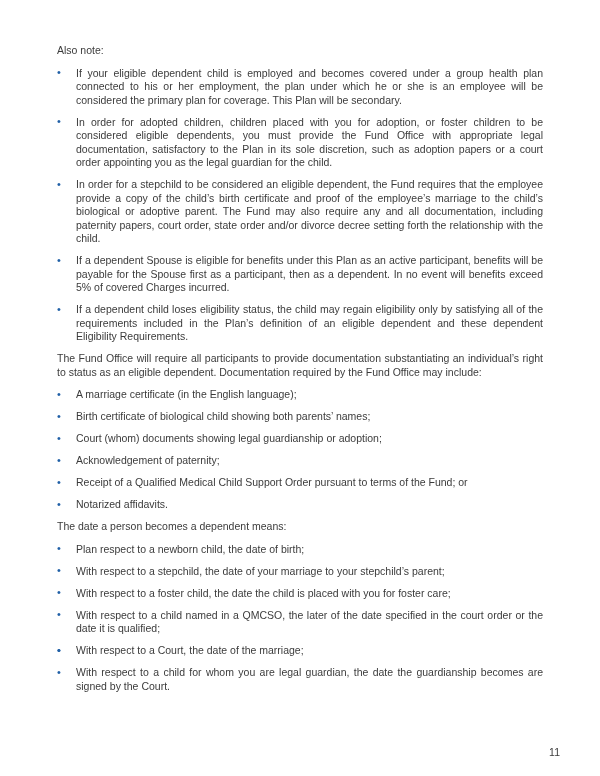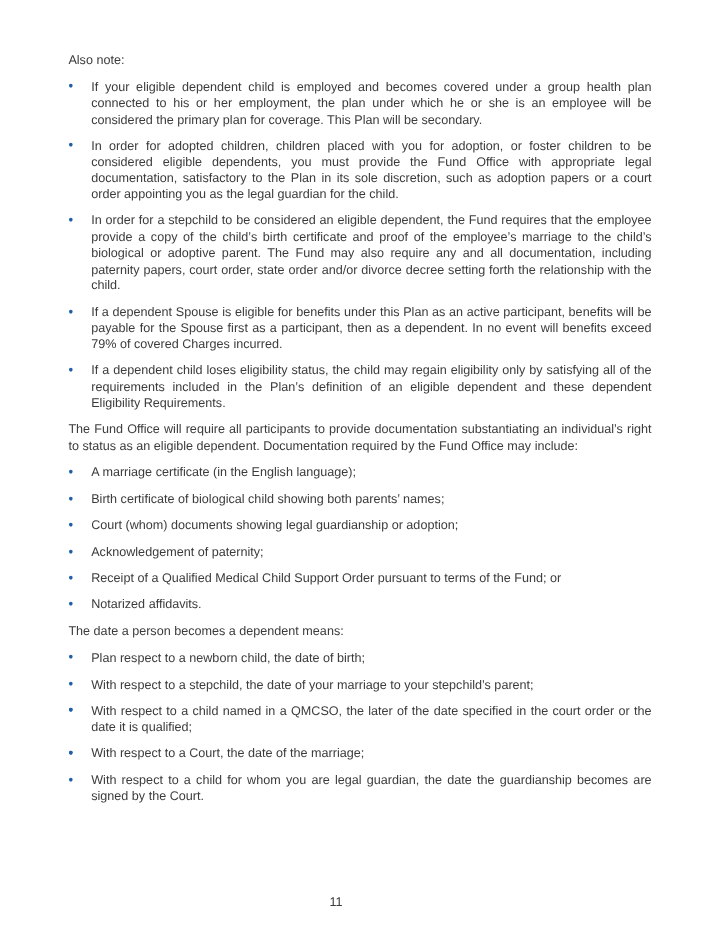--- a/index.html
+++ b/index.html
@@ -46,21 +46,21 @@
     left: 0;
     top: -0.5px;
     color: var(--bullet);
     font-size: 11px;
   }
   .page-number {
     position: absolute;
     bottom: 17px;
     left: 0;
     width: 100%;
-    text-align: center;
+    text-align: right;
     color: var(--text);
     margin-top: 36px;
   }
 </style>
 </head>
 <body>
 
 <div class="page">
   <div class="content">
 
@@ -74,21 +74,21 @@
       <li>
         <span class="marker">•</span>
         <span>In order for adopted children, children placed with you for adoption, or foster children to be considered eligible dependents, you must provide the Fund Office with appropriate legal documentation, satisfactory to the Plan in its sole discretion, such as adoption papers or a court order appointing you as the legal guardian for the child.</span>
       </li>
       <li>
         <span class="marker">•</span>
         <span>In order for a stepchild to be considered an eligible dependent, the Fund requires that the employee provide a copy of the child’s birth certificate and proof of the employee’s marriage to the child’s biological or adoptive parent. The Fund may also require any and all documentation, including paternity papers, court order, state order and/or divorce decree setting forth the relationship with the child.</span>
       </li>
       <li>
         <span class="marker">•</span>
-        <span>If a dependent Spouse is eligible for benefits under this Plan as an active participant, benefits will be payable for the Spouse first as a participant, then as a dependent. In no event will benefits exceed 79% of covered Charges incurred.</span>
+        <span>If a dependent Spouse is eligible for benefits under this Plan as an active participant, benefits will be payable for the Spouse first as a participant, then as a dependent. In no event will benefits exceed 5% of covered Charges incurred.</span>
       </li>
       <li>
         <span class="marker">•</span>
         <span>If a dependent child loses eligibility status, the child may regain eligibility only by satisfying all of the requirements included in the Plan’s definition of an eligible dependent and these dependent Eligibility Requirements.</span>
       </li>
     </ul>
 
     <p class="para">The Fund Office will require all participants to provide documentation substantiating an individual’s right to status as an eligible dependent. Documentation required by the Fund Office may include:</p>
 
     <ul class="blist">
@@ -124,20 +124,21 @@
       <li>
         <span class="marker">•</span>
         <span>Plan respect to a newborn child, the date of birth;</span>
       </li>
       <li>
         <span class="marker">•</span>
         <span>With respect to a stepchild, the date of your marriage to your stepchild’s parent;</span>
       </li>
       <li>
         <span class="marker">•</span>
+        <span>With respect to a foster child, the date the child is placed with you for foster care;</span>
       </li>
       <li>
         <span class="marker">•</span>
         <span>With respect to a child named in a QMCSO, the later of the date specified in the court order or the date it is qualified;</span>
       </li>
       <li>
         <span class="marker">•</span>
       </li>
       <li>
         <span class="marker">•</span>

